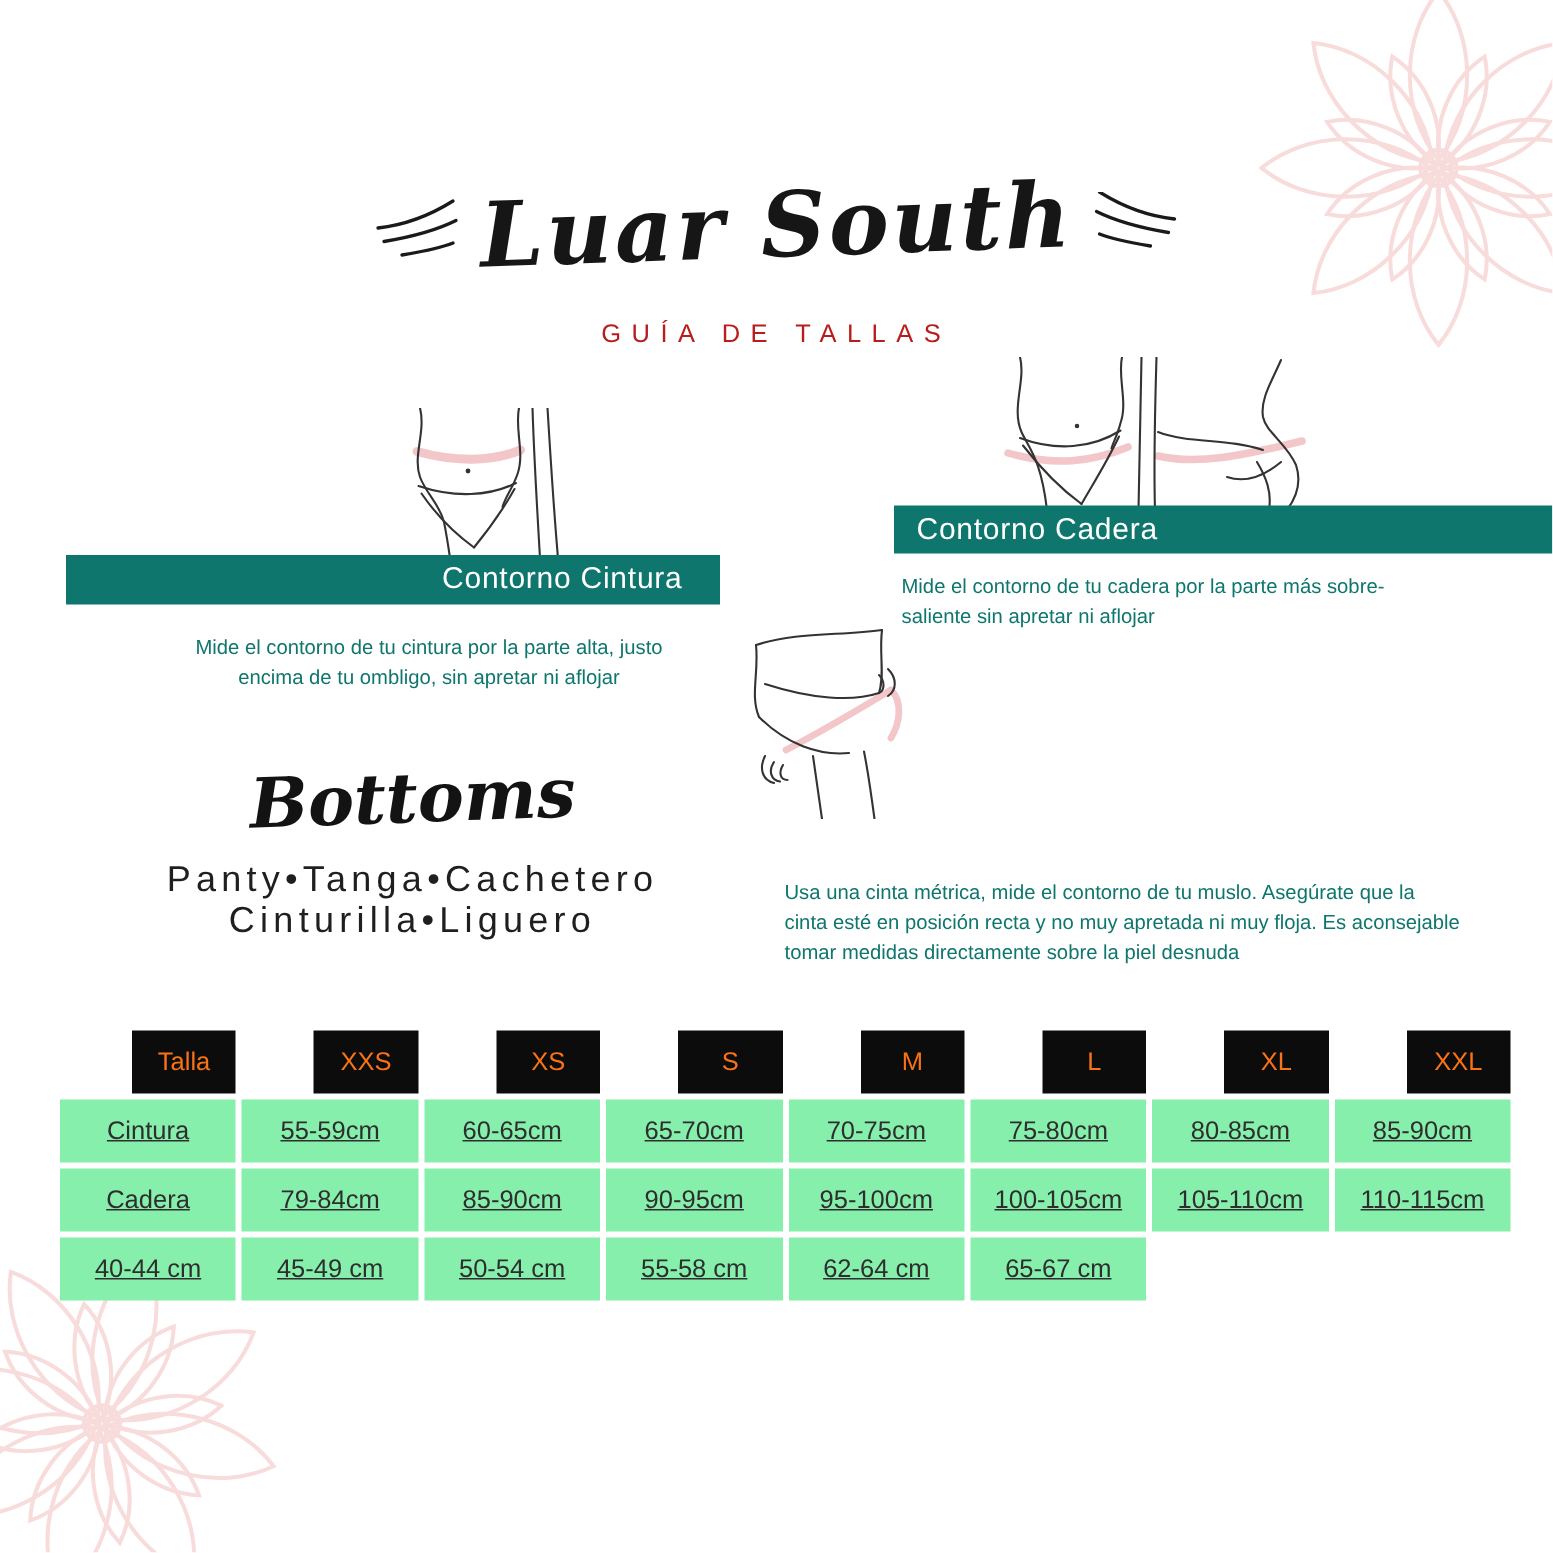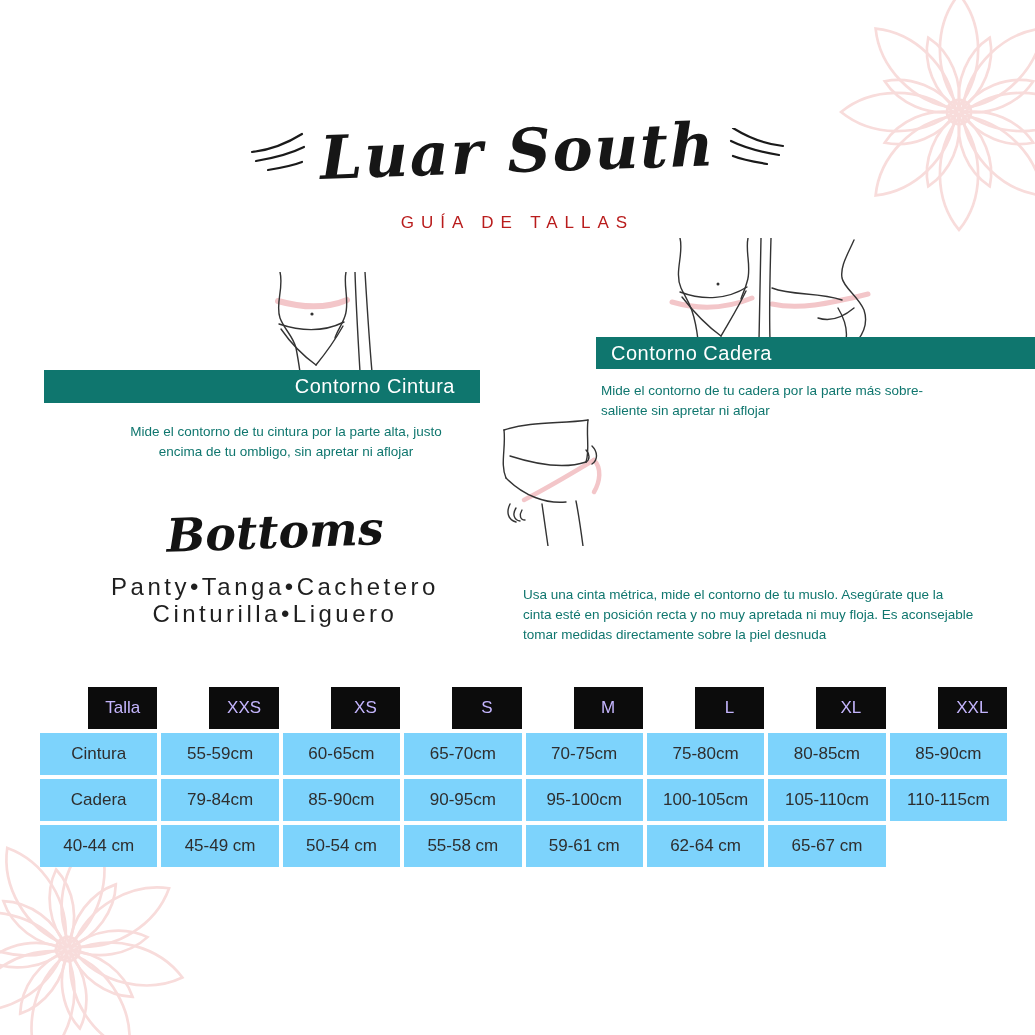--- a/index.html
+++ b/index.html
@@ -71,22 +71,22 @@
   
   .size-table{
     position:absolute;left:40px;top:687px;width:967px;
     display:grid;grid-template-columns:repeat(8,1fr);
     column-gap:4px;row-gap:4px;
   }
   .cell{
     height:42px;display:flex;align-items:center;justify-content:center;
     font-size:17px;
   }
-  .cell-header{background:#0c0c0c;color:#c4b5fd;margin-left:48px;}
-  .cell-body{background:#7dd3fc;color:#2e2e2e;}
+  .cell-header{background:#0c0c0c;color:#f97316;margin-left:48px;}
+  .cell-body{background:#86efac;color:#2e2e2e;text-decoration:underline;}
   .line-art{stroke:#333333;stroke-width:1.4;fill:none;stroke-linecap:round;stroke-linejoin:round;}
   .tape{stroke:#f3c6c9;fill:none;stroke-linecap:round;}
 </style>
 </head>
 <body>
 
 <div class="page">
 
   <svg class="flower flower-tr" viewBox="0 0 200 200">
     <defs>
@@ -245,18 +245,17 @@
     <div class="cell cell-body">90-95cm</div>
     <div class="cell cell-body">95-100cm</div>
     <div class="cell cell-body">100-105cm</div>
     <div class="cell cell-body">105-110cm</div>
     <div class="cell cell-body">110-115cm</div>
 
     <div class="cell cell-body">40-44 cm</div>
     <div class="cell cell-body">45-49 cm</div>
     <div class="cell cell-body">50-54 cm</div>
     <div class="cell cell-body">55-58 cm</div>
-    <div class="cell cell-body">59-61 cm</div>
     <div class="cell cell-body">62-64 cm</div>
     <div class="cell cell-body">65-67 cm</div>
   </div>
 
 </div>
 
 </body></html>

